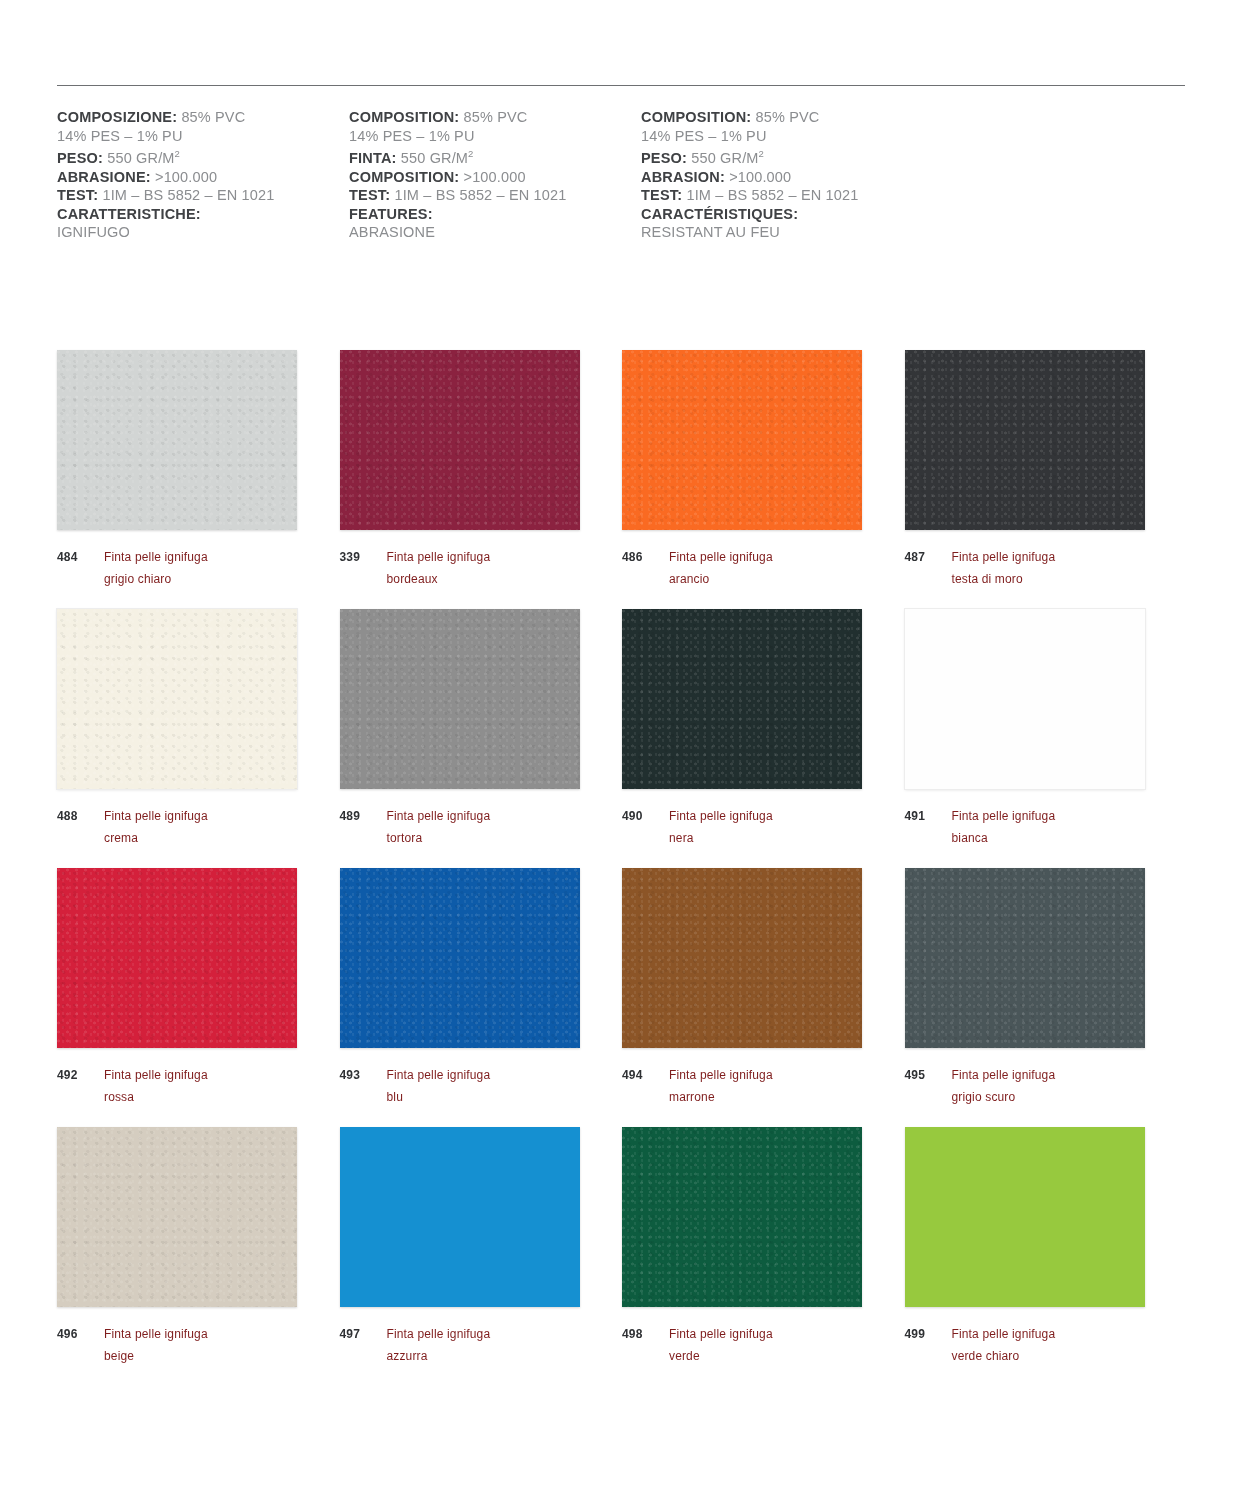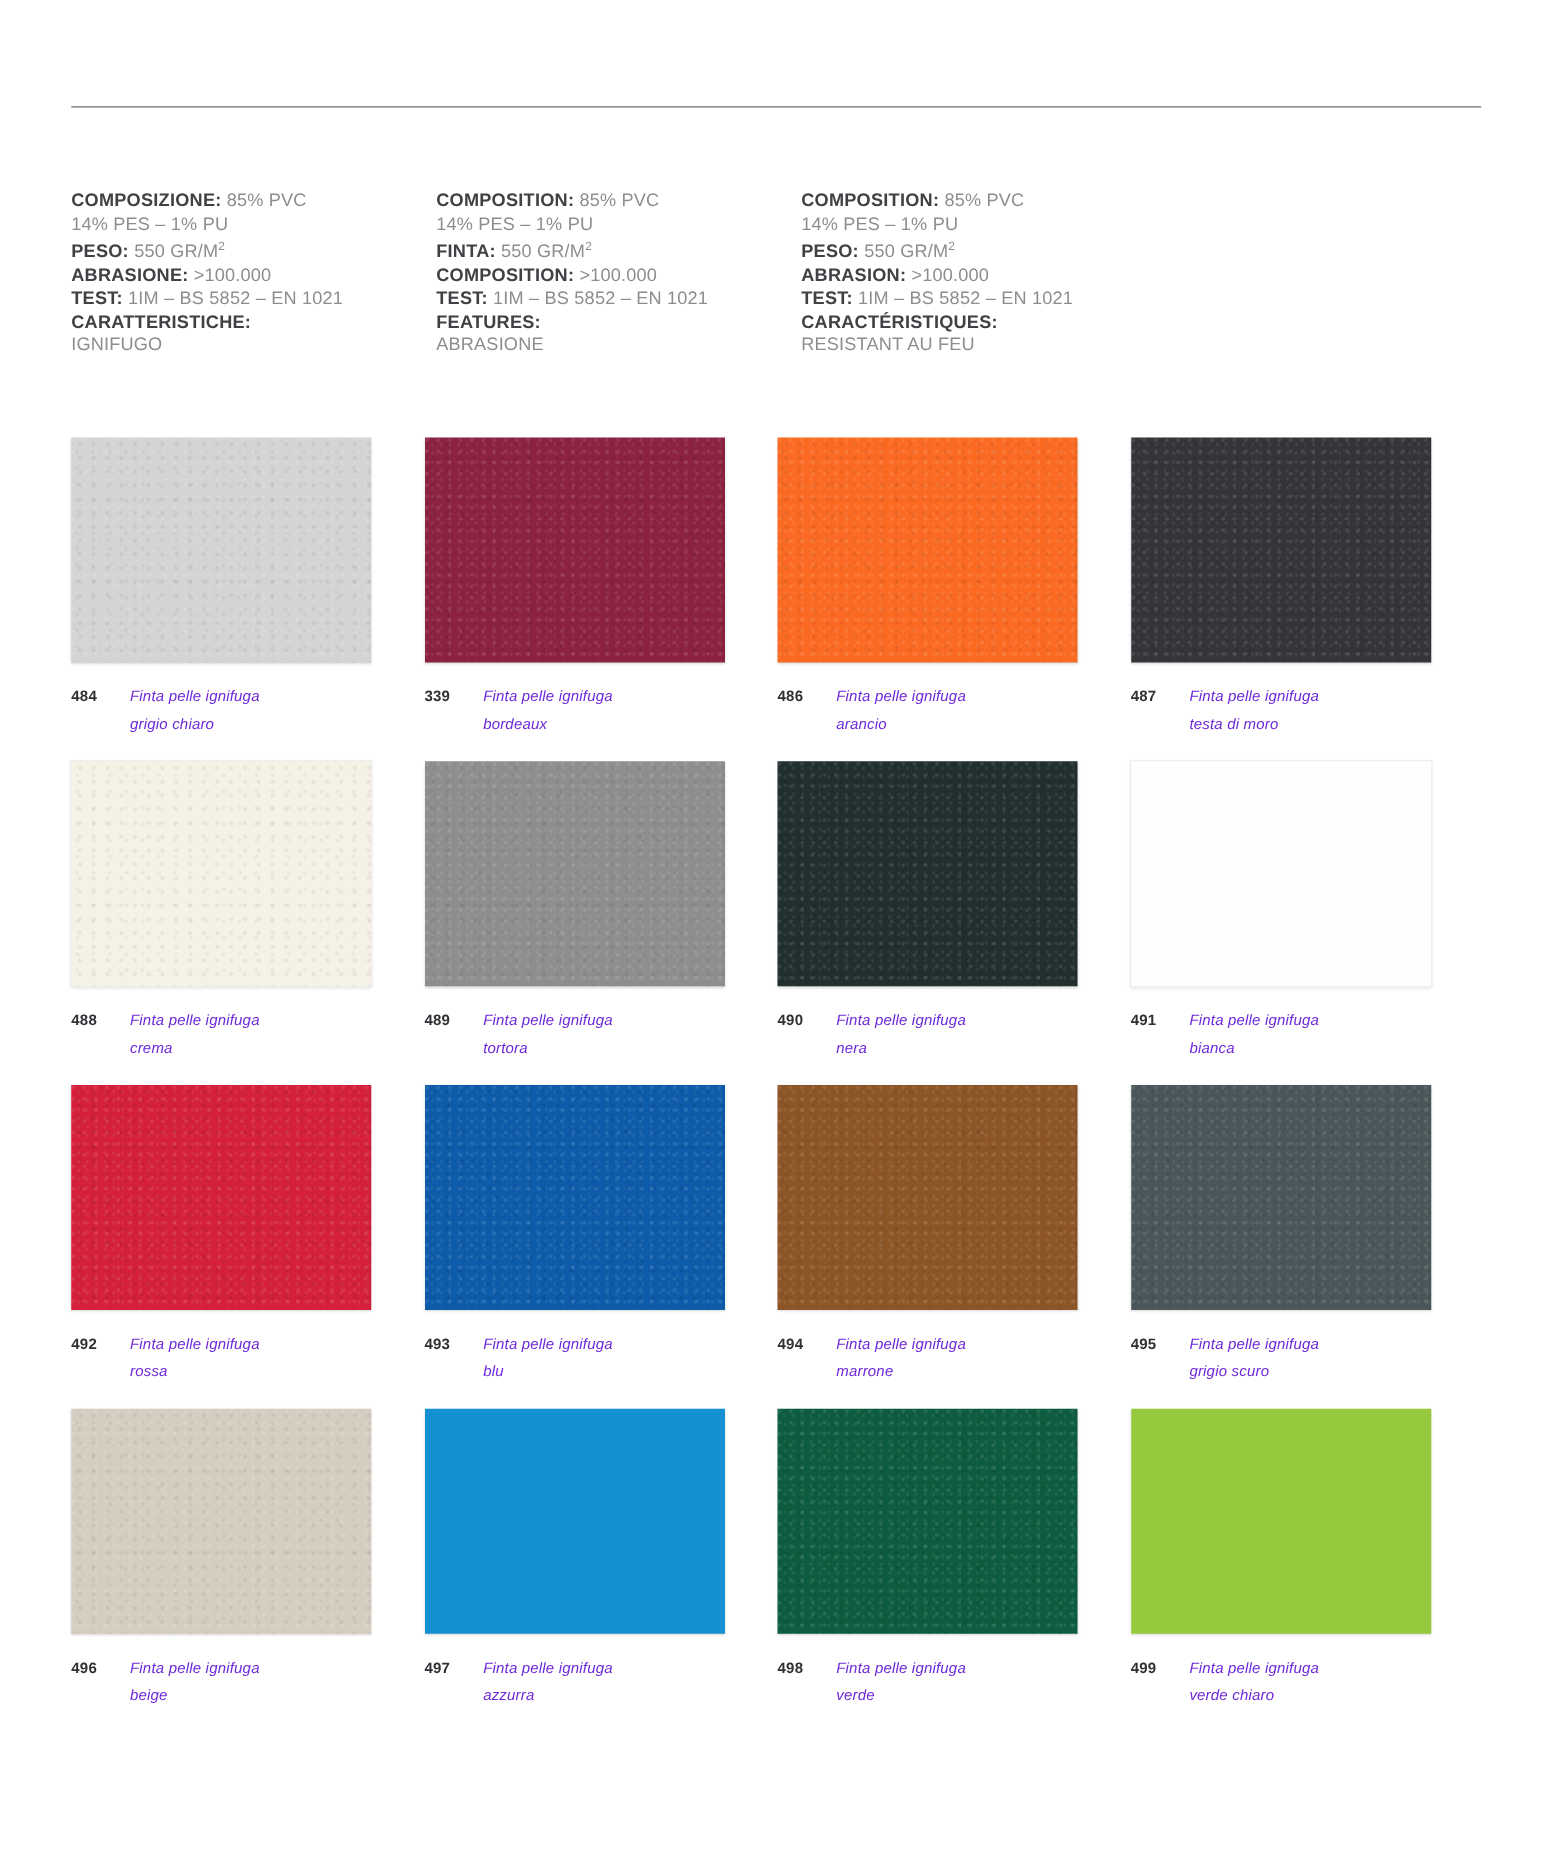--- a/index.html
+++ b/index.html
@@ -50,21 +50,20 @@
     font-family: "Liberation Sans", sans-serif;
   }
   .cat-title span { display: block; white-space: nowrap; }
 
   .spec-col {
     width: 292px;
     font-size: 14.5px;
     line-height: 18.6px;
     color: #8b8d90;
     letter-spacing: 0.15px;
-    margin-top: 44px;
   }
   .spec-col.fr { width: 254px; }
 
   .spec-line { white-space: nowrap; }
   .spec-line b {
     color: #3f4144;
     font-weight: bold;
     letter-spacing: 0.2px;
   }
   .spec-line sup { font-size: 9.5px; vertical-align: super; }
@@ -120,24 +119,23 @@
     font-size: 12px;
     line-height: 22px;
   }
   .code {
     font-weight: bold;
     color: #2f3134;
     letter-spacing: 0.2px;
     min-width: 47px;
   }
   .desc {
-    color: #6d28d9;
+    color: #7f1d1d;
     letter-spacing: 0.15px;
     white-space: pre-line;
-    font-style: italic;
   }
 </style>
 </head>
 <body>
 
 <div class="page">
 
   <div class="header-rule"></div>
 
   <div class="header">

